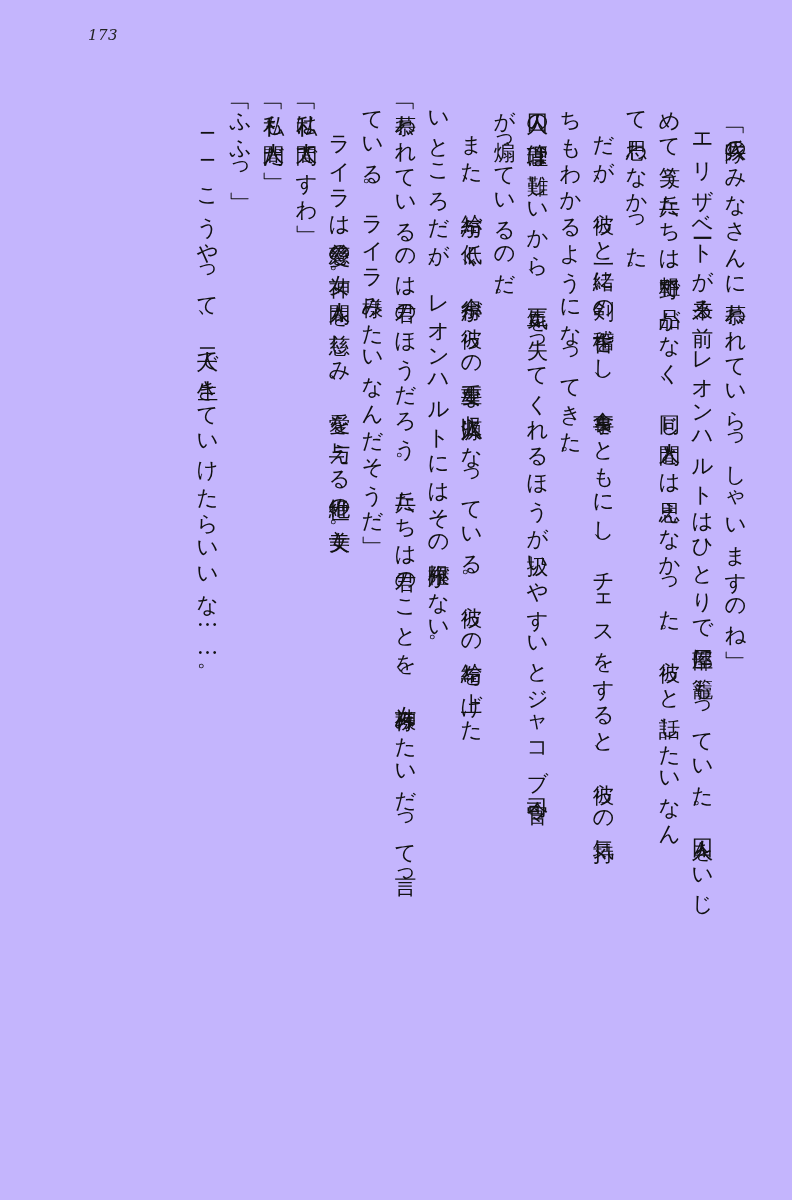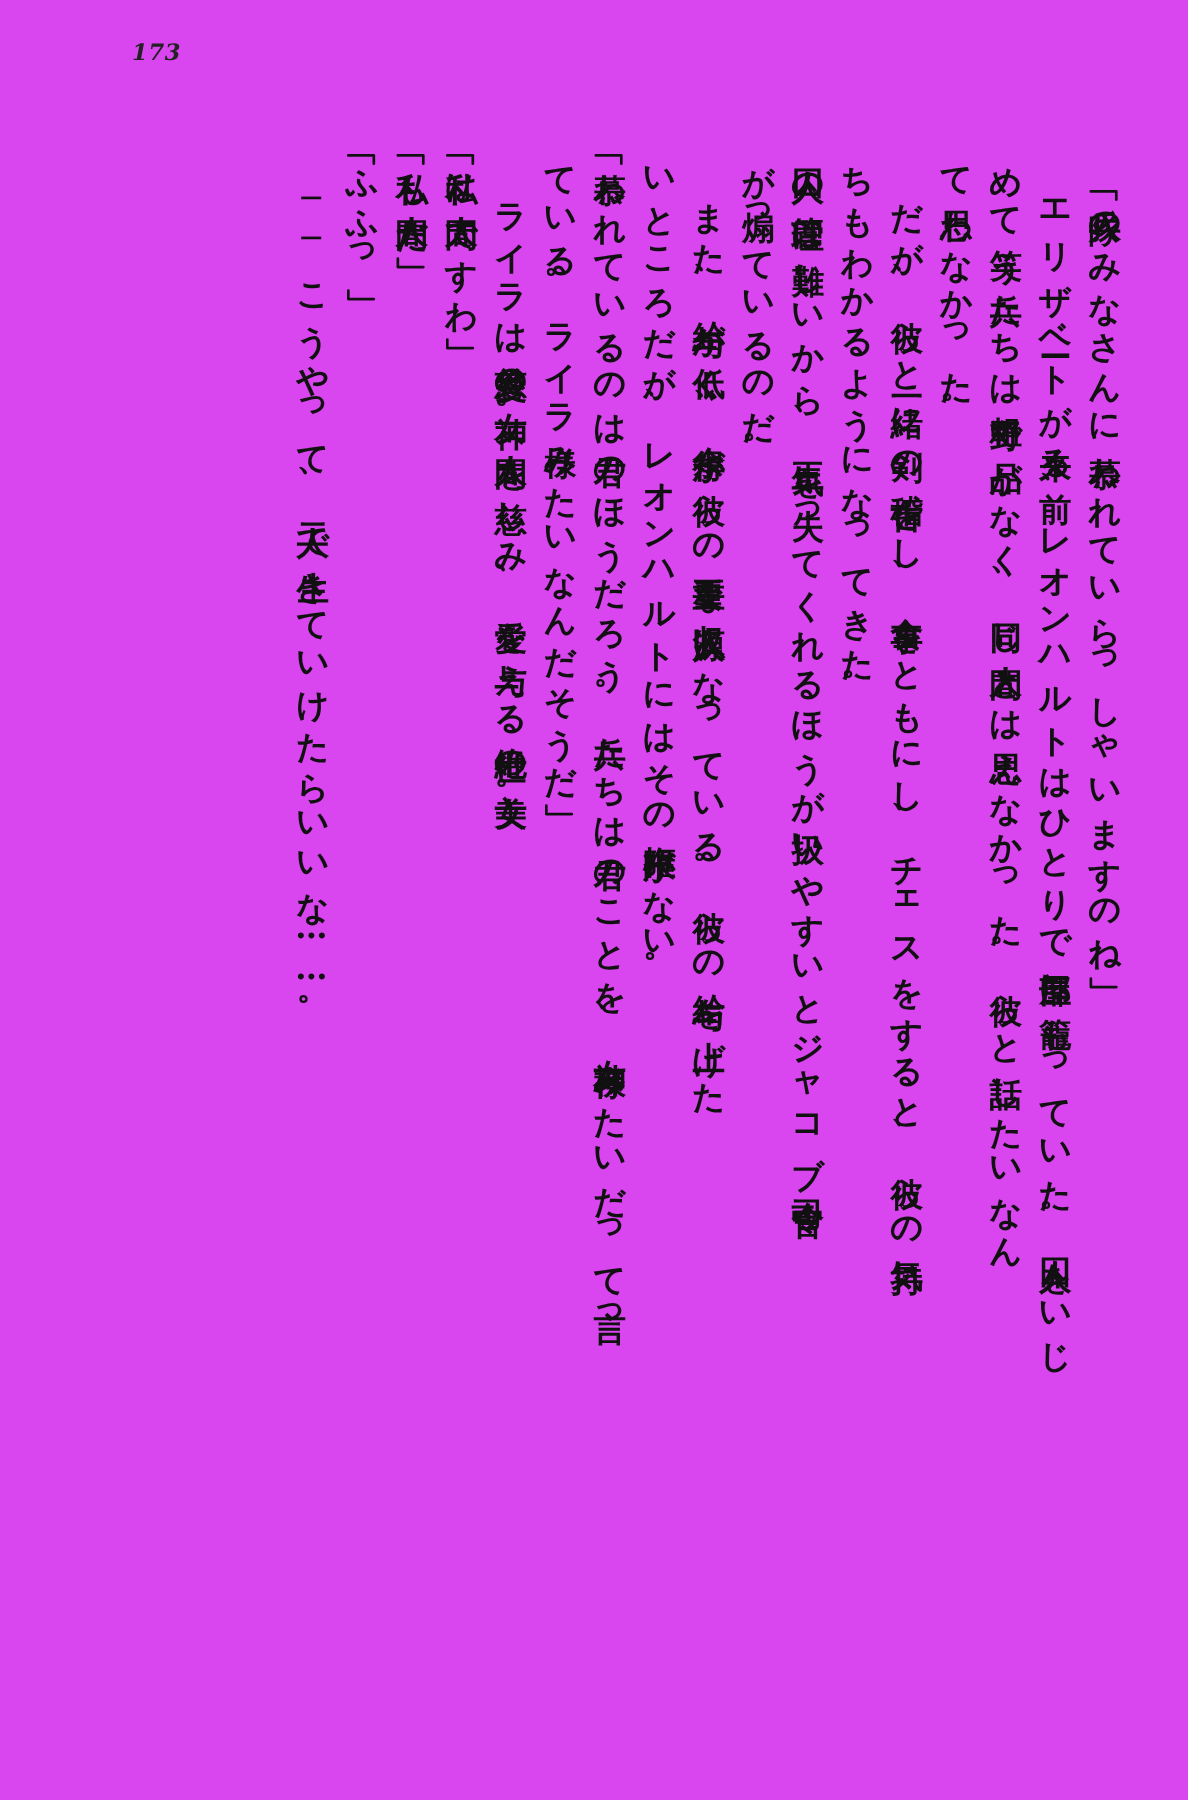--- a/index.html
+++ b/index.html
@@ -12,22 +12,21 @@
     height: 1200px;
     font-family: "DejaVu Serif", "Liberation Serif", serif;
     color: #1a1a1a;
     position: relative;
     overflow: hidden;
   }
 
   .page {
     position: absolute;
     inset: 0;
-    background: #d946ef;
-    font-weight: bold;
+    background: #c4b5fd;
   }
 
   
   .page-number {
     position: absolute;
     top: 26px;
     left: 88px;
     font-family: "DejaVu Serif", "Liberation Serif", serif;
     font-style: italic;
     font-size: 15px;

